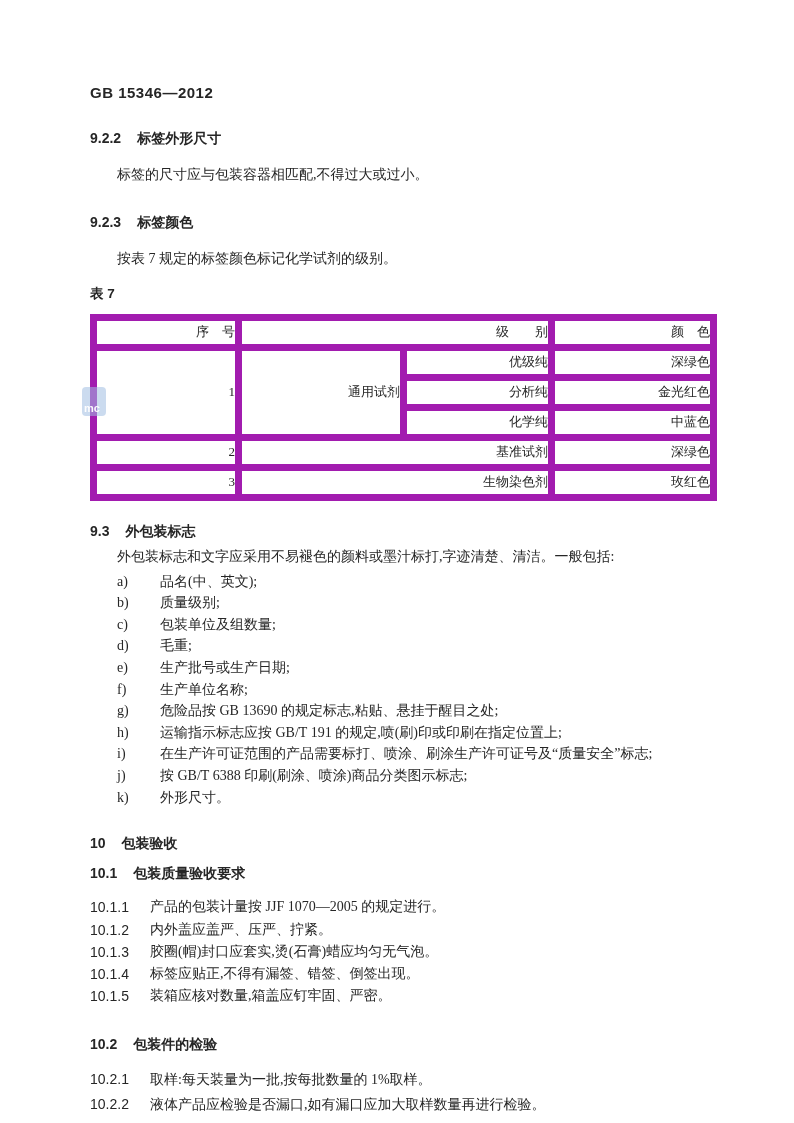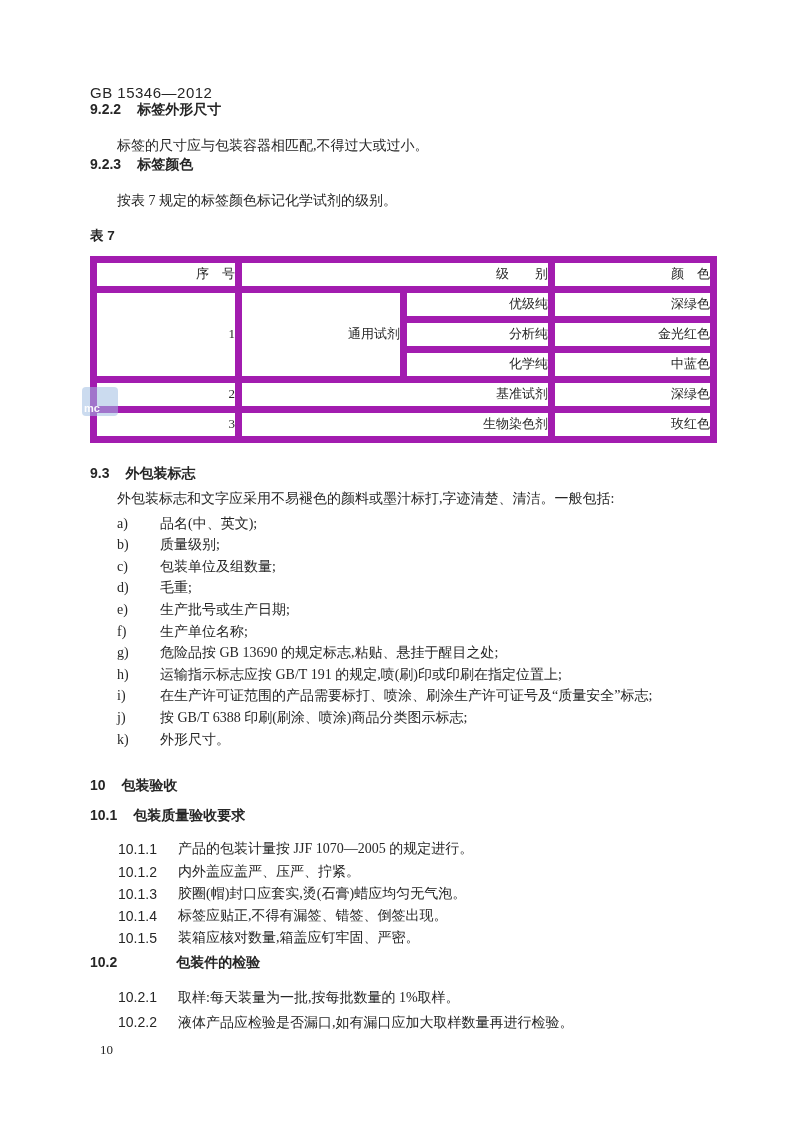--- a/index.html
+++ b/index.html
@@ -8,25 +8,26 @@
     width:794px;height:1123px;
     background:#ffffff;
     font-family:"Liberation Serif","DejaVu Serif",serif;
     color:#262626;
     overflow:hidden;
     box-sizing:border-box;
     padding:84px 84px 0 90px;
   }
   .doc-code{
     font-family:"Liberation Sans","DejaVu Sans",sans-serif;
-    font-weight:normal;font-size:15px;letter-spacing:0.5px;
+    font-weight:bold;font-size:15px;letter-spacing:0.5px;
   }
   .h-sub{
     font-family:"Liberation Sans","DejaVu Sans",sans-serif;
     font-weight:bold;font-size:14px;
+    margin-top:29px;
     display:flex;
   }
   .h-sub .h-num{margin-right:16px;font-weight:bold;}
   .para{
     font-size:14px;margin-top:18px;text-indent:27px;line-height:1.35;
   }
   .tbl-caption{
     margin-top:16px;text-align:left;
     font-family:"Liberation Sans","DejaVu Sans",sans-serif;
     font-weight:bold;font-size:13.5px;
@@ -35,42 +36,42 @@
     margin-top:11px;border-collapse:collapse;width:620px;table-layout:fixed;
     font-size:13px;
   }
   table.t7 td,table.t7 th{
     border:7px solid #a21caf;text-align:right;vertical-align:middle;
     height:23px;padding:0;font-weight:normal;
   }
   table.t7{border:2px solid #3a3a3a;}
   table.t7 tr.thead th{border-bottom:2px solid #3a3a3a;}
   .watermark{
-    position:absolute;left:82px;top:387px;width:36px;height:29px;
+    position:absolute;left:82px;top:387px;width:24px;height:29px;
     background:rgba(160,190,225,0.55);border-radius:4px;
     display:flex;align-items:flex-end;justify-content:flex-start;
     font-family:"Liberation Sans","DejaVu Sans",sans-serif;
     font-size:11px;color:rgba(255,255,255,0.95);font-weight:bold;
     padding:0 0 2px 2px;box-sizing:border-box;
   }
   .list{margin-top:4px;}
   .li{
     display:flex;font-size:14px;line-height:21.6px;
     padding-left:27px;
   }
   .li .li-label{width:43px;flex:0 0 43px;}
   .li .li-text{flex:1;}
   .h-major{
     font-family:"Liberation Sans","DejaVu Sans",sans-serif;
     font-weight:bold;font-size:14px;margin-top:27px;display:flex;
   }
   .h-major .h-num{margin-right:16px;}
   .num-list{margin-top:13px;}
   .nli{
-    display:flex;font-size:14px;line-height:22.3px;margin-left:28px;
+    display:flex;font-size:14px;line-height:22.3px;
   }
   .nli .nli-label{
     width:60px;flex:0 0 60px;
     font-family:"Liberation Sans","DejaVu Sans",sans-serif;
   }
   .nli .nli-text{flex:1;}
   .num-list-2 .nli{line-height:25px;}
   .page-num{
     margin-top:7px;padding-left:10px;font-size:13px;
   }
@@ -217,21 +218,21 @@
     <div class="nli">
       <span class="nli-label">10.1.4</span>
       <span class="nli-text">标签应贴正,不得有漏签、错签、倒签出现。</span>
     </div>
     <div class="nli">
       <span class="nli-label">10.1.5</span>
       <span class="nli-text">装箱应核对数量,箱盖应钉牢固、严密。</span>
     </div>
   </div>
 
-  <div class="h-sub" style="margin-top:4px;gap:43px;">
+  <div class="h-sub" style="margin-top:28px;">
     <span class="h-num">10.2</span>
     <span>包装件的检验</span>
   </div>
 
   <div class="num-list num-list-2">
     <div class="nli">
       <span class="nli-label">10.2.1</span>
       <span class="nli-text">取样:每天装量为一批,按每批数量的 1%取样。</span>
     </div>
     <div class="nli">

